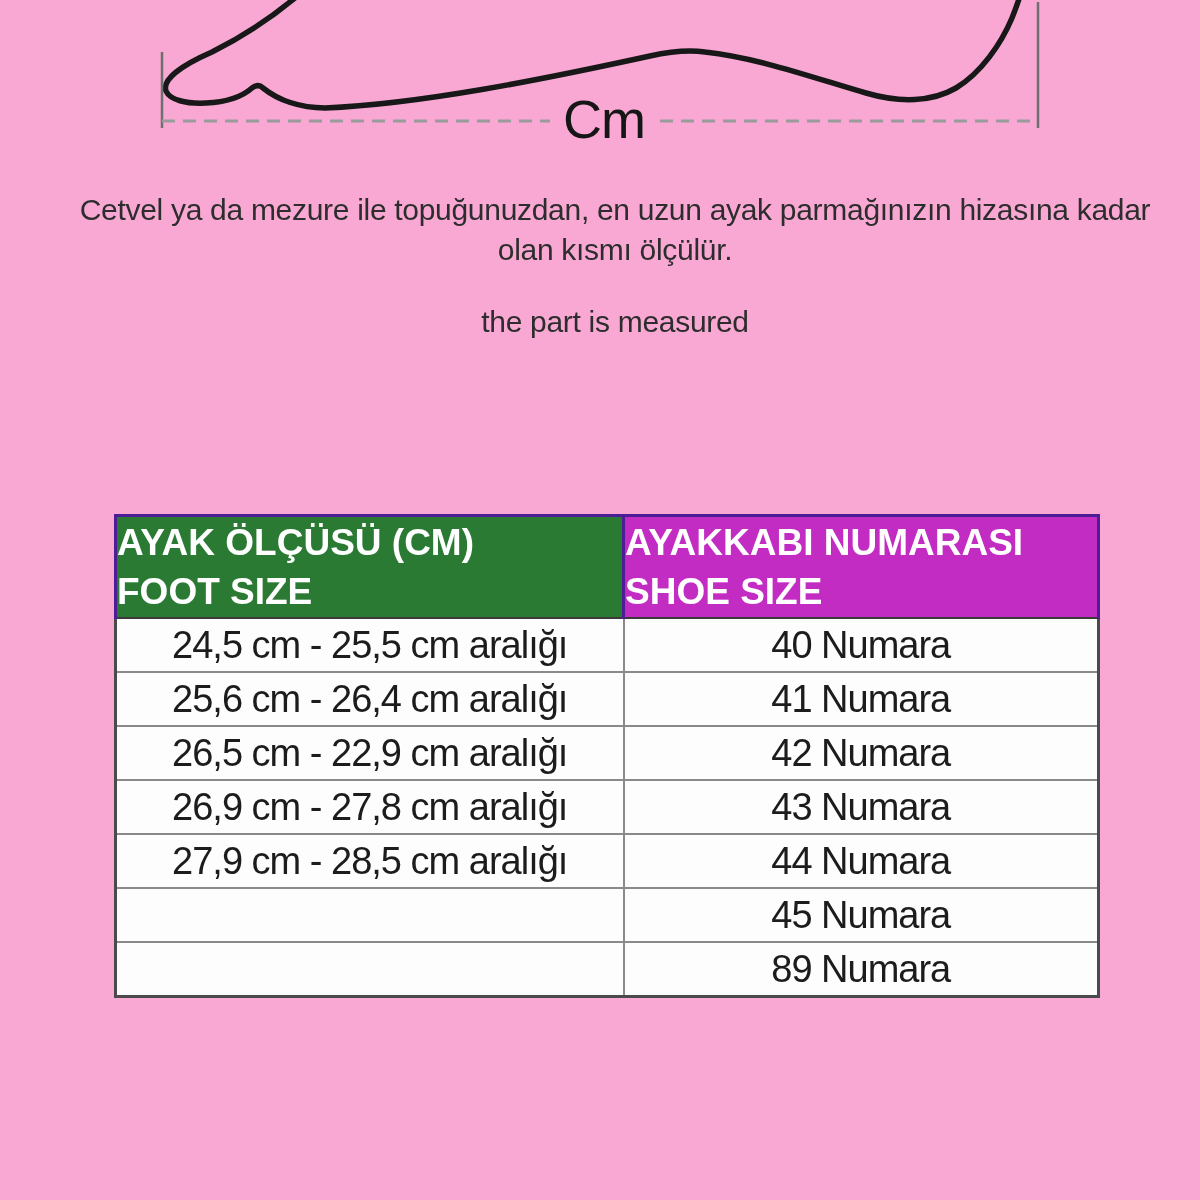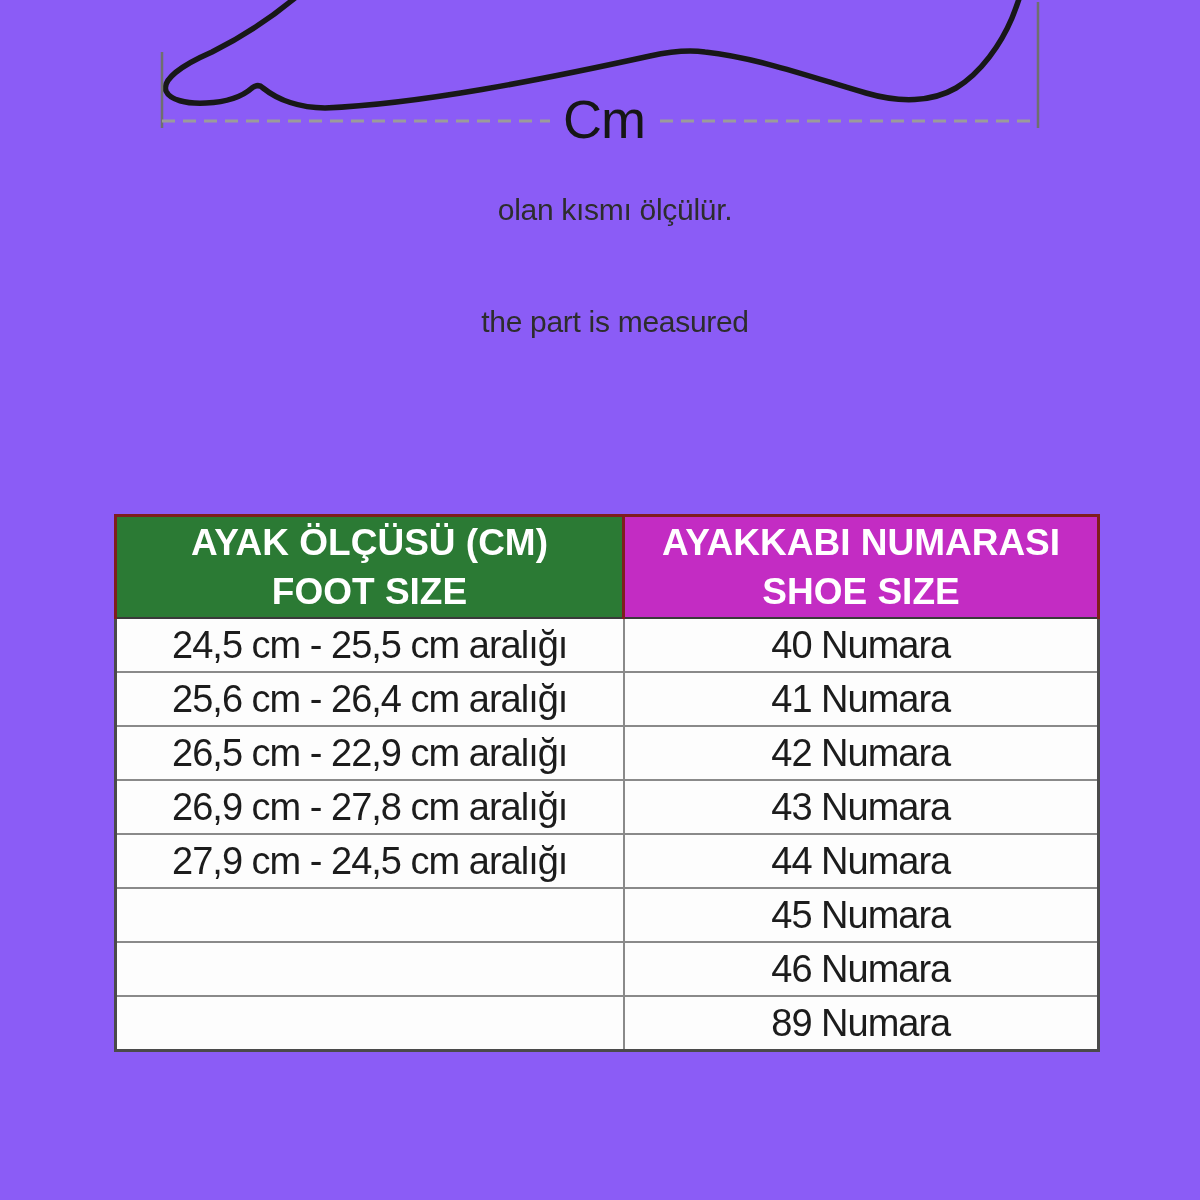--- a/index.html
+++ b/index.html
@@ -1,20 +1,20 @@
 <!DOCTYPE html>
 <html><head>
 <meta charset="utf-8">
 <style>
   html, body { margin: 0; padding: 0; }
   .page {
     position: relative;
     width: 1200px;
     height: 1200px;
-    background: #8b5cf6;
+    background: #f9a8d4;
     overflow: hidden;
     font-family: "Liberation Sans", sans-serif;
   }
   
   .diagram-svg {
     position: absolute;
     left: 0; top: 0;
     width: 1200px; height: 200px;
     display: block;
   }
@@ -52,23 +52,23 @@
     table-layout: fixed;
   }
   .size-table col.c-foot { width: 508px; }
   .size-table col.c-shoe { width: 475px; }
   .size-table th {
     height: 100px;
     font-size: 37px;
     font-weight: bold;
     line-height: 49px;
     color: #ffffff;
-    text-align: center;
+    text-align: left;
     vertical-align: middle;
-    border: 3px solid #7f1d1d;
+    border: 3px solid #4c1d95;
     padding: 0;
   }
   .size-table td {
     height: 52px;
     font-size: 38px;
     letter-spacing: -1px;
     color: #1c1c1c;
     text-align: center;
     vertical-align: middle;
     background: #fdfdfd;
@@ -103,20 +103,21 @@
 
     <line x1="162" y1="52" x2="162" y2="128" stroke="#6f6f6f" stroke-width="2.5"></line>
     <line x1="1038" y1="2" x2="1038" y2="128" stroke="#6f6f6f" stroke-width="2.5"></line>
 
     <line x1="162" y1="121" x2="550" y2="121" stroke="#9b9b9b" stroke-width="3" stroke-dasharray="13 8"></line>
     <line x1="660" y1="121" x2="1038" y2="121" stroke="#9b9b9b" stroke-width="3" stroke-dasharray="13 8"></line>
   </svg>
   <div class="cm-label">Cm</div>
 
   <div class="para para-tr">
+    <div>Cetvel ya da mezure ile topuğunuzdan, en uzun ayak parmağınızın hizasına kadar</div>
     <div>olan kısmı ölçülür.</div>
   </div>
 
   <div class="para para-en">
     <div>the part is measured</div>
   </div>
 
   <table class="size-table">
     <colgroup>
         <col class="c-foot">
@@ -145,30 +146,26 @@
       </tr>
       <tr>
         <td>26,5 cm - 22,9 cm aralığı</td>
         <td>42 Numara</td>
       </tr>
       <tr>
         <td>26,9 cm - 27,8 cm aralığı</td>
         <td>43 Numara</td>
       </tr>
       <tr>
-        <td>27,9 cm - 24,5 cm aralığı</td>
+        <td>27,9 cm - 28,5 cm aralığı</td>
         <td>44 Numara</td>
       </tr>
       <tr>
         <td></td>
         <td>45 Numara</td>
-      </tr>
-      <tr>
-        <td></td>
-        <td>46 Numara</td>
       </tr>
       <tr>
         <td></td>
         <td>89 Numara</td>
       </tr>
     </tbody>
   </table>
 
 </div>
 

